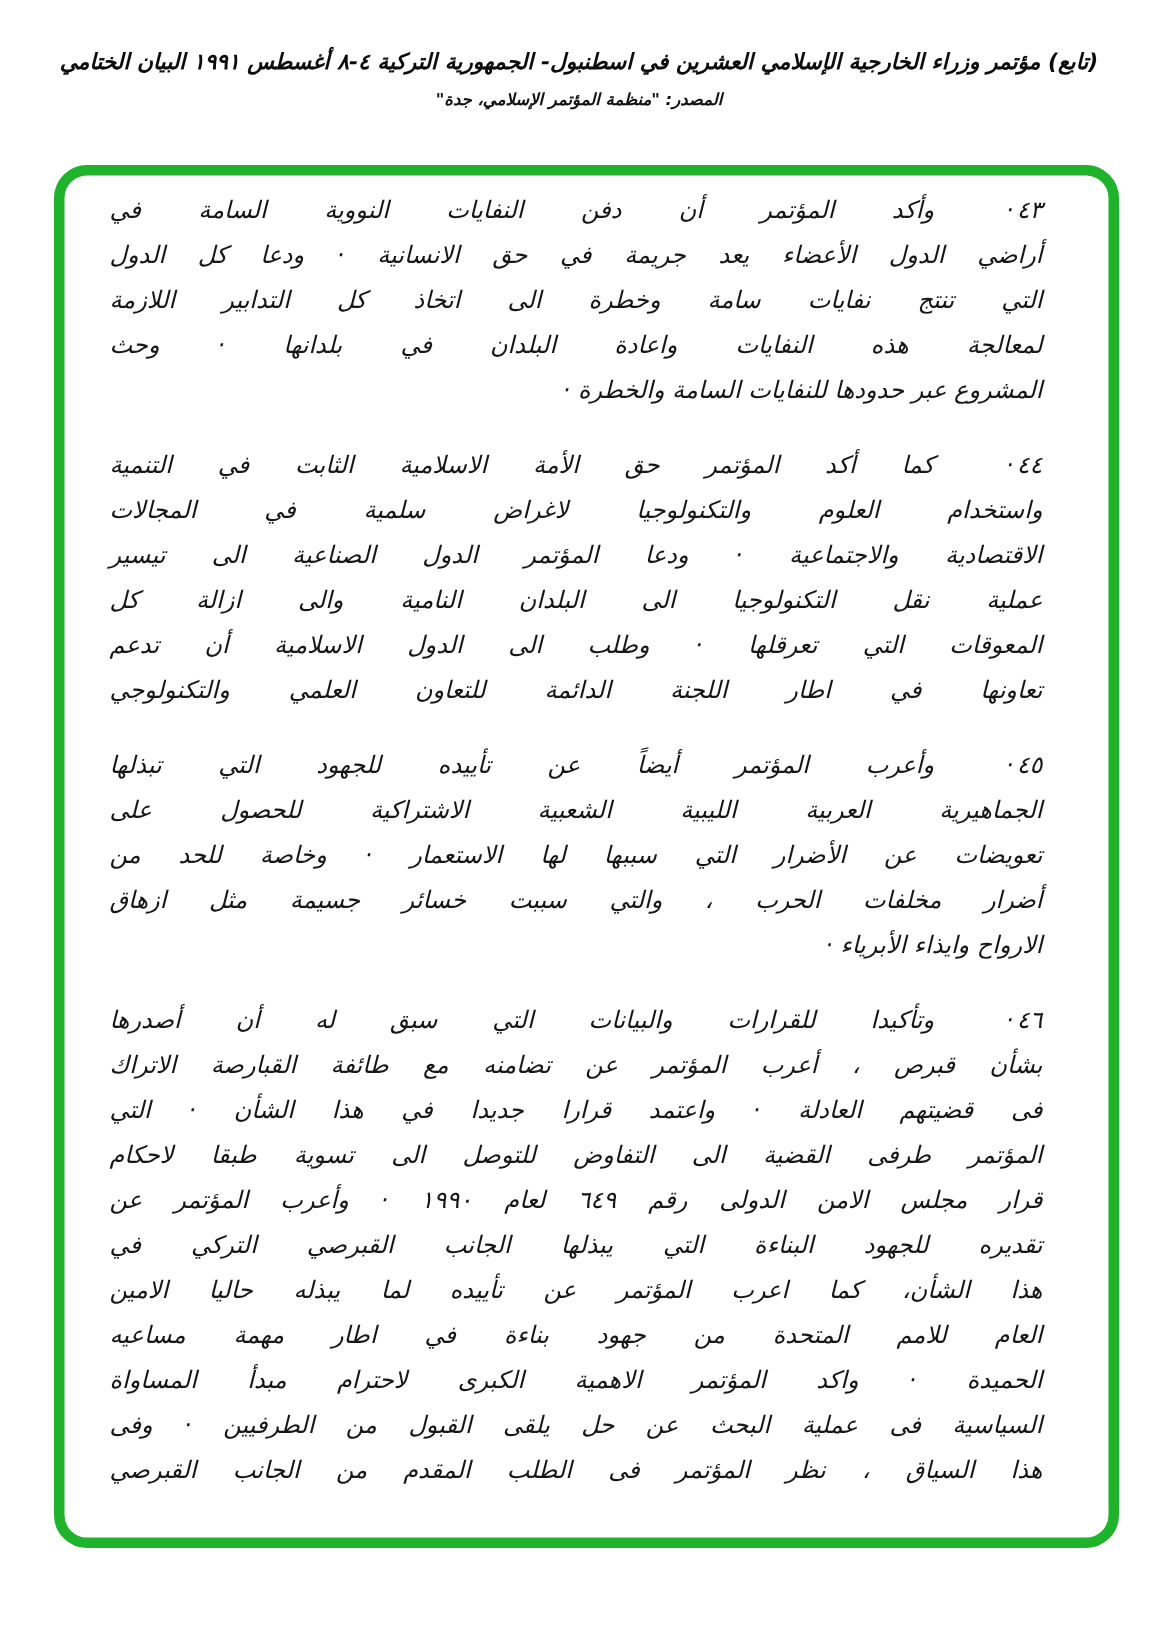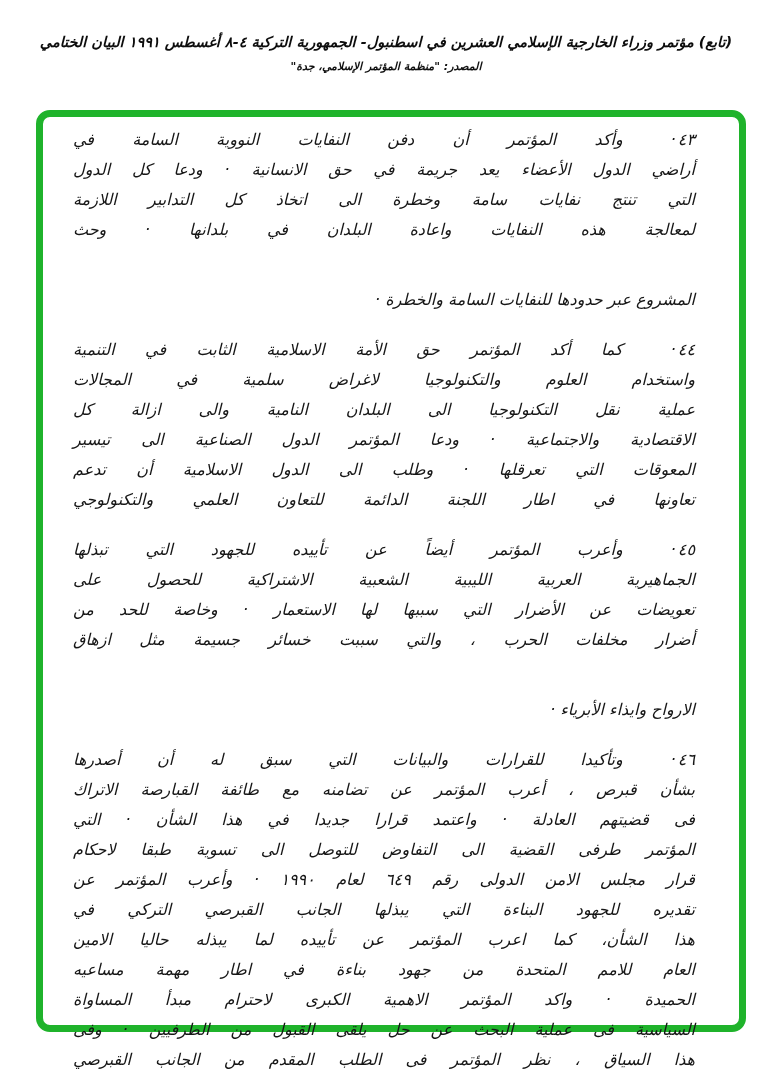--- a/index.html
+++ b/index.html
@@ -27,37 +27,37 @@
     margin-top: 10px;
     font-size: 11px;
     font-weight: bold;
     color: #111111;
   }
   .frame {
     position: absolute;
     left: 36px; top: 110px;
     width: 710px; height: 922px;
     border: 7px solid #1fb32b;
-    border-radius: 14px;
+    border-radius: 22px;
     background: #ffffff;
     padding: 8px 44px 0 30px;
   }
   .content {
     direction: rtl;
     font-size: 16px;
     line-height: 30px;
     color: #161616;
   }
   .para + .para { margin-top: 20px; }
   .line { min-height: 30px; }
   .line.stretch {
     text-align: justify;
     text-align-last: justify;
   }
-  .line.endline { text-align: right; margin-top: 40px; }
+  .line.endline { text-align: right; }
   .pmarker { white-space: nowrap; }
   .pdot { padding: 0 2px; }
   .pgap { display: inline-block; width: 46px; }
   .pagenum {
     position: absolute;
     top: 1095px; left: 0; right: 0;
     text-align: center;
     font-size: 15px;
     font-weight: bold;
     direction: rtl;
@@ -77,22 +77,22 @@
       <div class="para">
         <div class="line stretch"><span class="pmarker"><span>٤٣</span><span class="pdot">·</span></span><span class="pgap"></span><span class="ptext">وأكد المؤتمر أن دفن النفايات النووية السامة في</span></div>
         <div class="line stretch">أراضي الدول الأعضاء يعد جريمة في حق الانسانية · ودعا كل الدول</div>
         <div class="line stretch">التي تنتج نفايات سامة وخطرة الى اتخاذ كل التدابير اللازمة</div>
         <div class="line stretch">لمعالجة هذه النفايات واعادة البلدان في بلدانها · وحث</div>
         <div class="line endline">المشروع عبر حدودها للنفايات السامة والخطرة ·</div>
       </div>
       <div class="para">
         <div class="line stretch"><span class="pmarker"><span>٤٤</span><span class="pdot">·</span></span><span class="pgap"></span><span class="ptext">كما أكد المؤتمر حق الأمة الاسلامية الثابت في التنمية</span></div>
         <div class="line stretch">واستخدام العلوم والتكنولوجيا لاغراض سلمية في المجالات</div>
+        <div class="line stretch">الاقتصادية والاجتماعية · ودعا المؤتمر الدول الصناعية الى تيسير</div>
         <div class="line stretch">عملية نقل التكنولوجيا الى البلدان النامية والى ازالة كل</div>
-        <div class="line stretch">الاقتصادية والاجتماعية · ودعا المؤتمر الدول الصناعية الى تيسير</div>
         <div class="line stretch">المعوقات التي تعرقلها · وطلب الى الدول الاسلامية أن تدعم</div>
         <div class="line stretch">تعاونها في اطار اللجنة الدائمة للتعاون العلمي والتكنولوجي</div>
       </div>
       <div class="para">
         <div class="line stretch"><span class="pmarker"><span>٤٥</span><span class="pdot">·</span></span><span class="pgap"></span><span class="ptext">وأعرب المؤتمر أيضاً عن تأييده للجهود التي تبذلها</span></div>
         <div class="line stretch">الجماهيرية العربية الليبية الشعبية الاشتراكية للحصول على</div>
         <div class="line stretch">تعويضات عن الأضرار التي سببها لها الاستعمار · وخاصة للحد من</div>
         <div class="line stretch">أضرار مخلفات الحرب ، والتي سببت خسائر جسيمة مثل ازهاق</div>
         <div class="line endline">الارواح وايذاء الأبرياء ·</div>
       </div>

